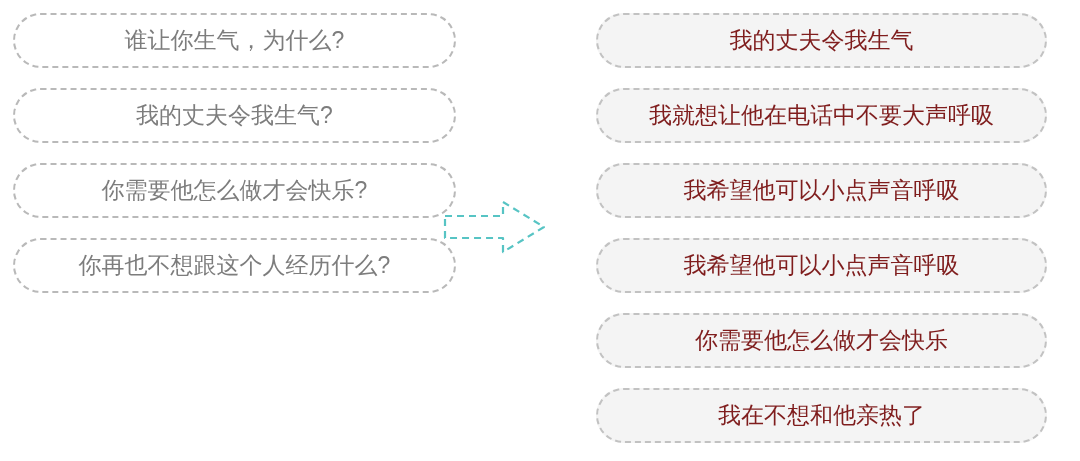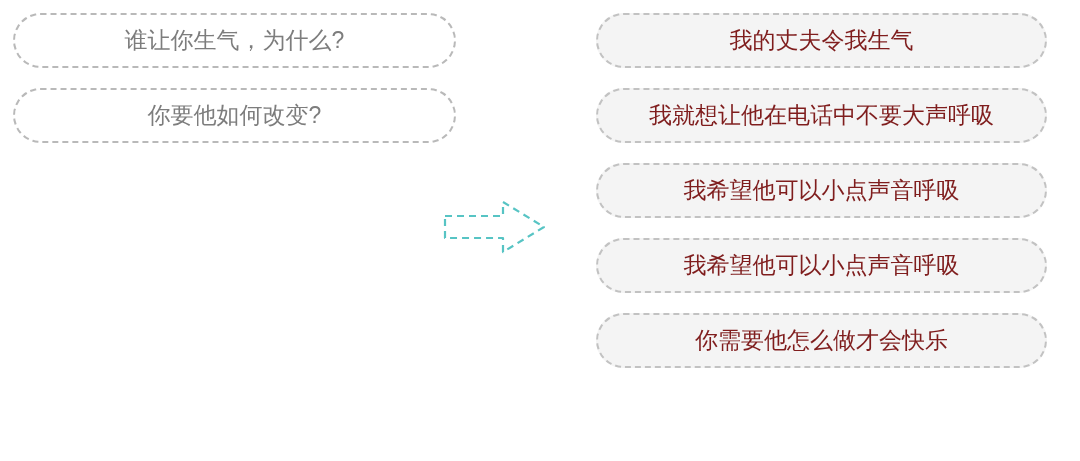--- a/index.html
+++ b/index.html
@@ -89,21 +89,27 @@
 </head>
 <body>
 
 <div class="diagram">
 
   <div class="column col-questions">
     <div class="pill pill-question">
       <span>谁让你生气，为什么?</span>
     </div>
     <div class="pill pill-question">
-      <span>你要他如何改变?</span>
+      <span>我的丈夫令我生气?</span>
+    </div>
+    <div class="pill pill-question">
+      <span>你需要他怎么做才会快乐?</span>
+    </div>
+    <div class="pill pill-question">
+      <span>你再也不想跟这个人经历什么?</span>
     </div>
   </div>
 
   <div class="column col-arrow">
     <div class="arrow-wrap">
       <svg width="105" height="58" viewBox="0 0 105 58" xmlns="http://www.w3.org/2000/svg">
         <polygon points="2,18 60,18 60,4 101,29 60,54 60,40 2,40" fill="none" stroke="#57c4c4" stroke-width="2.2" stroke-dasharray="7,5" stroke-linejoin="round"></polygon>
       </svg>
     </div>
   </div>
@@ -117,15 +123,18 @@
     </div>
     <div class="pill pill-answer">
       <span>我希望他可以小点声音呼吸</span>
     </div>
     <div class="pill pill-answer">
       <span>我希望他可以小点声音呼吸</span>
     </div>
     <div class="pill pill-answer">
       <span>你需要他怎么做才会快乐</span>
     </div>
+    <div class="pill pill-answer">
+      <span>我在不想和他亲热了</span>
+    </div>
   </div>
 
 </div>
 
 </body></html>

